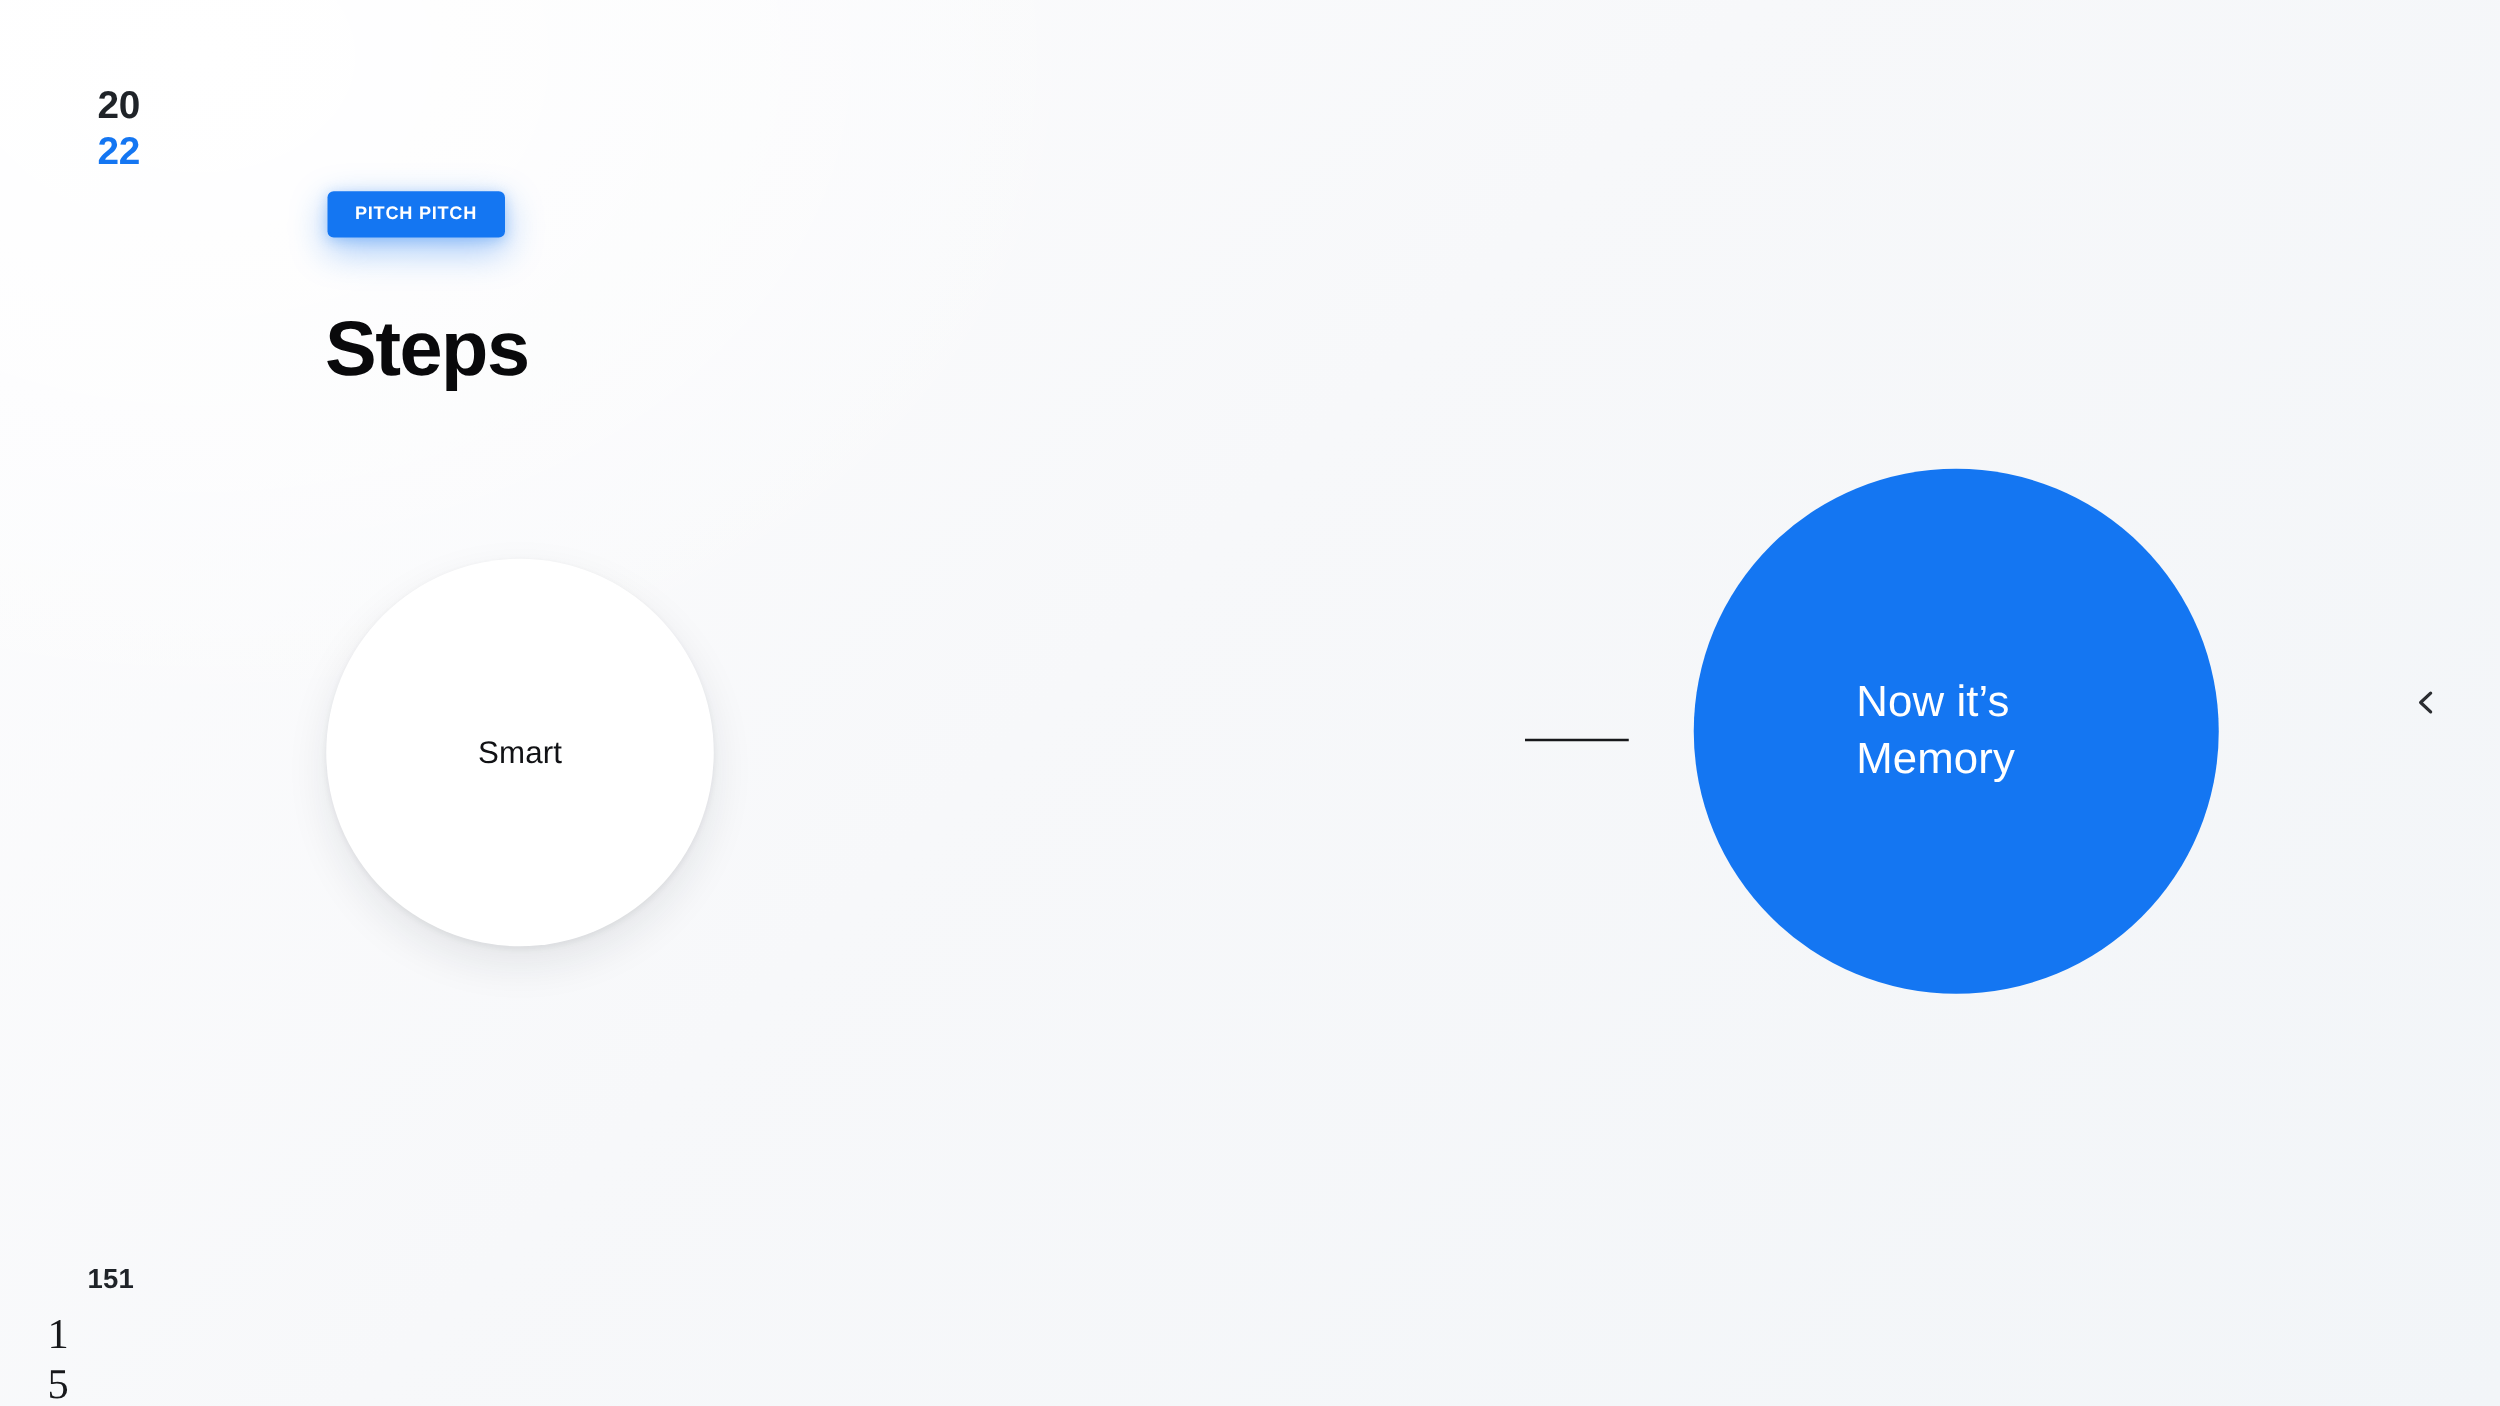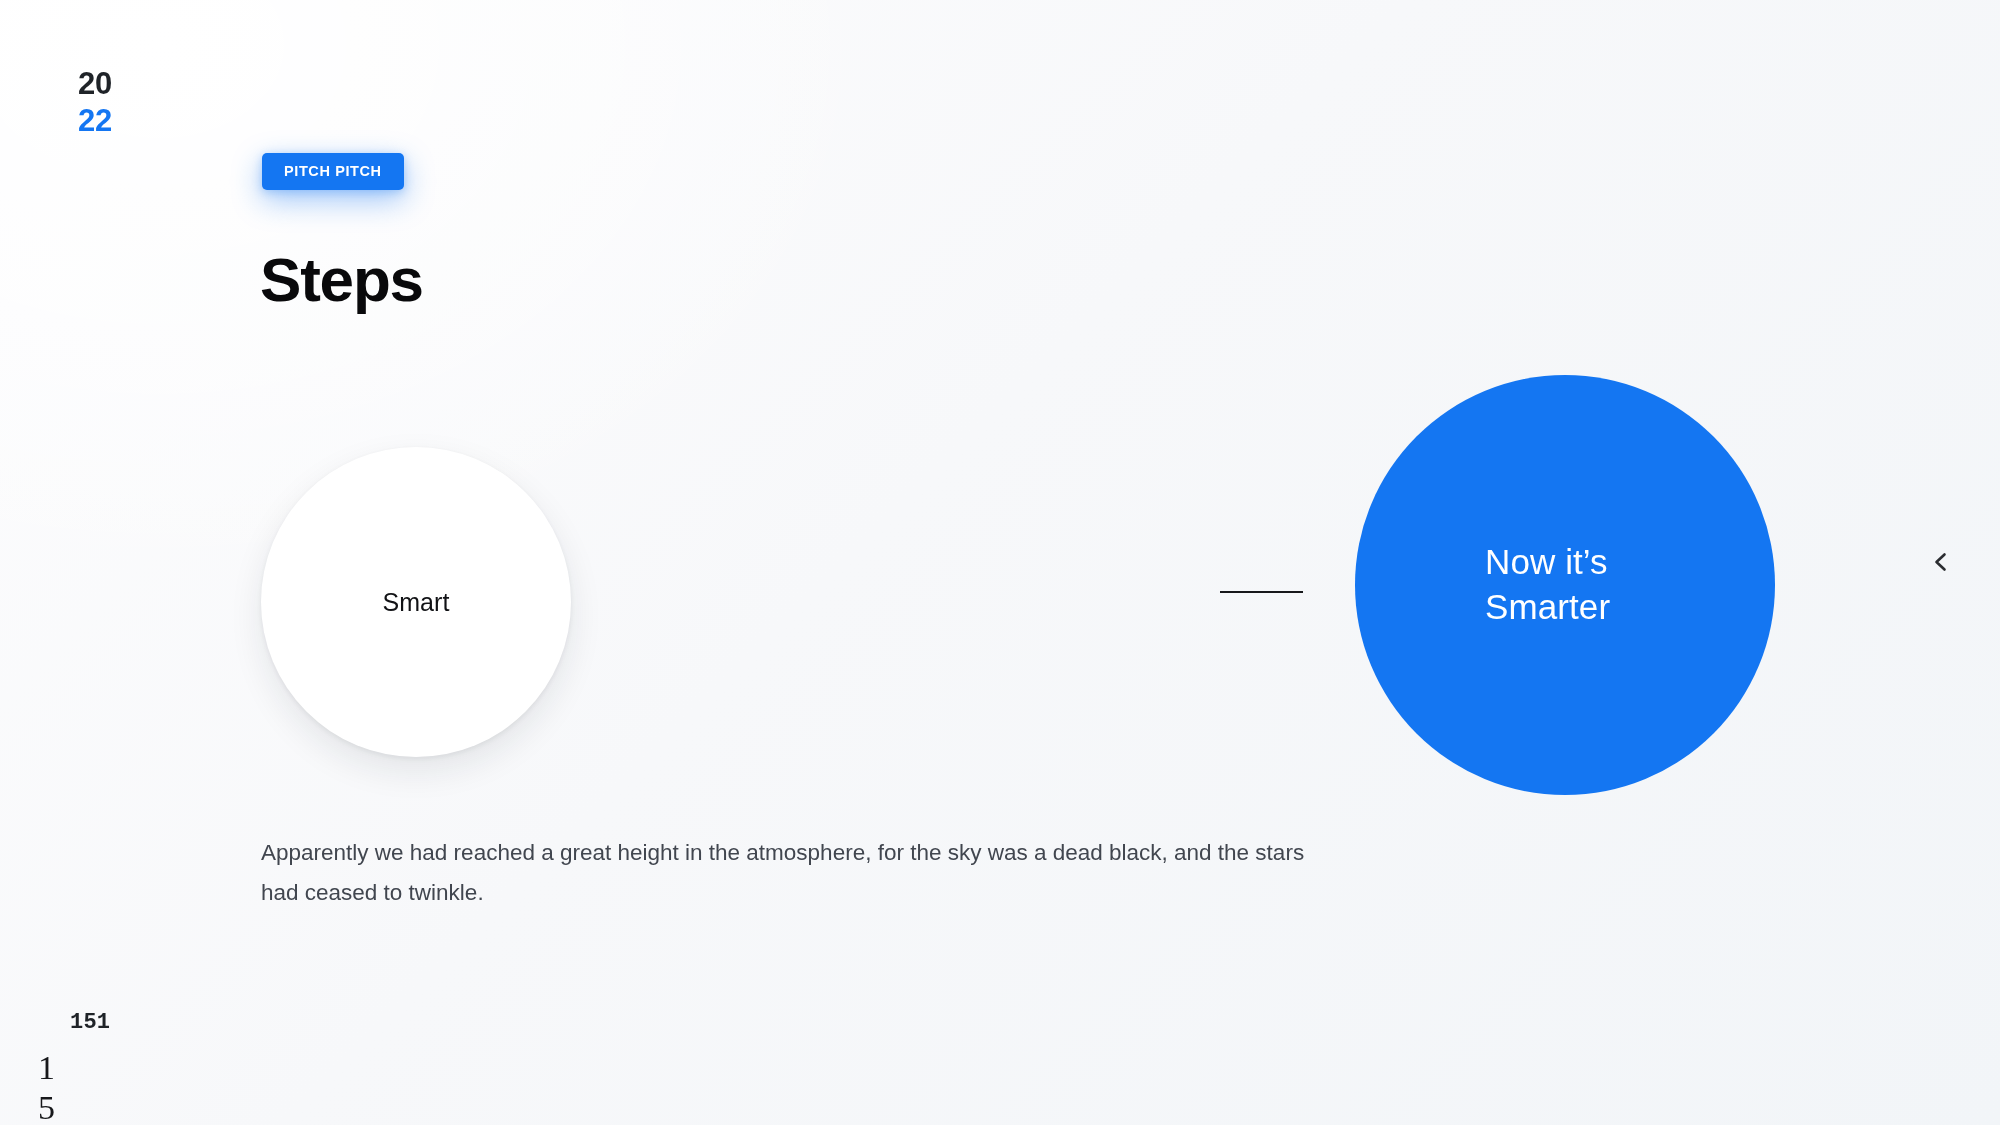--- a/index.html
+++ b/index.html
@@ -134,21 +134,20 @@
 
   
   #slide-count {
     position: absolute;
     left: 70px;
     top: 1010px;
     font-size: 22px;
     font-weight: bold;
     color: #1f2328;
     letter-spacing: 0.2px;
-    font-family: Liberation Mono, monospace;
   }
   #page-digits {
     position: absolute;
     left: 38px;
     top: 1048px;
     font-size: 34px;
     color: #17181b;
     line-height: 1.18;
     font-family: "Liberation Serif", serif;
   }
@@ -181,24 +180,23 @@
 
   <div id="page-title">Steps</div>
 
   <div class="step-circle" id="step-circle-0">
     <span class="step-label">Smart</span>
   </div>
 
   <div id="connector-line"></div>
 
   <div id="highlight-circle">
-    <span class="highlight-text">Now it’s Smarter</span>
-  </div>
-
-  <div id="body-paragraph">Apparently we had reached a great height in the atmosphere, for the sky was a dead black, and the stars had ceased to twinkle.</div>
+    <span class="highlight-text">Now it’s Memory</span>
+  </div>
+
 
   <div id="slide-count">151</div>
   <div id="page-digits">
     <span>1</span>
     <span>5</span>
   </div>
 
   <div id="nav-prev">
     <span>
       <svg width="26" height="26" viewBox="0 0 26 26" fill="none" stroke="#2b2d31" stroke-width="2.6" stroke-linecap="round" stroke-linejoin="round">

